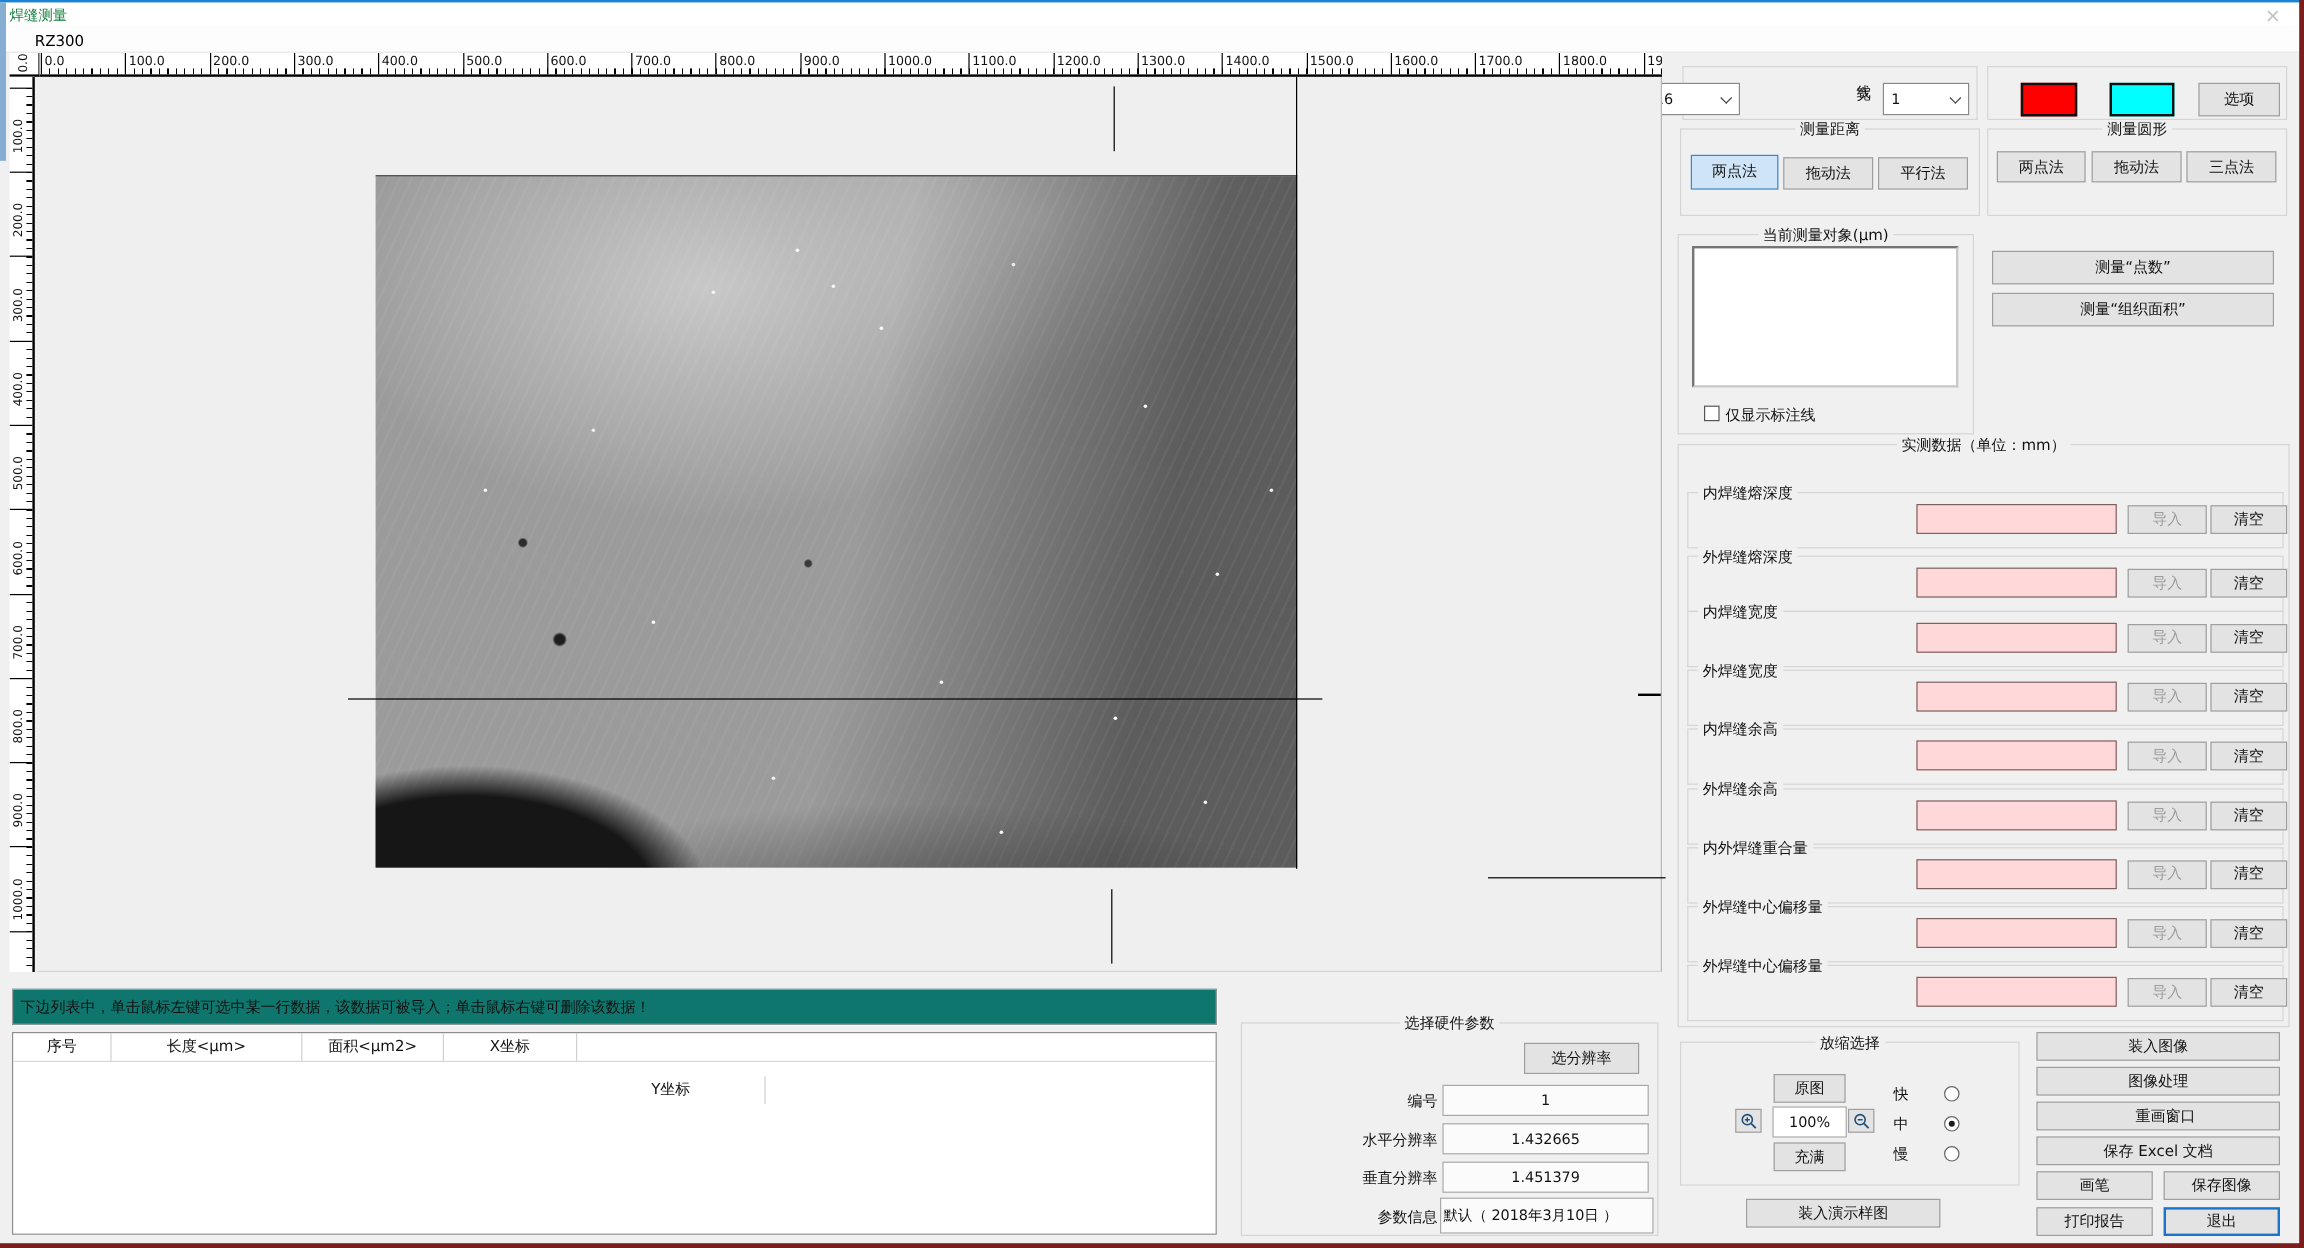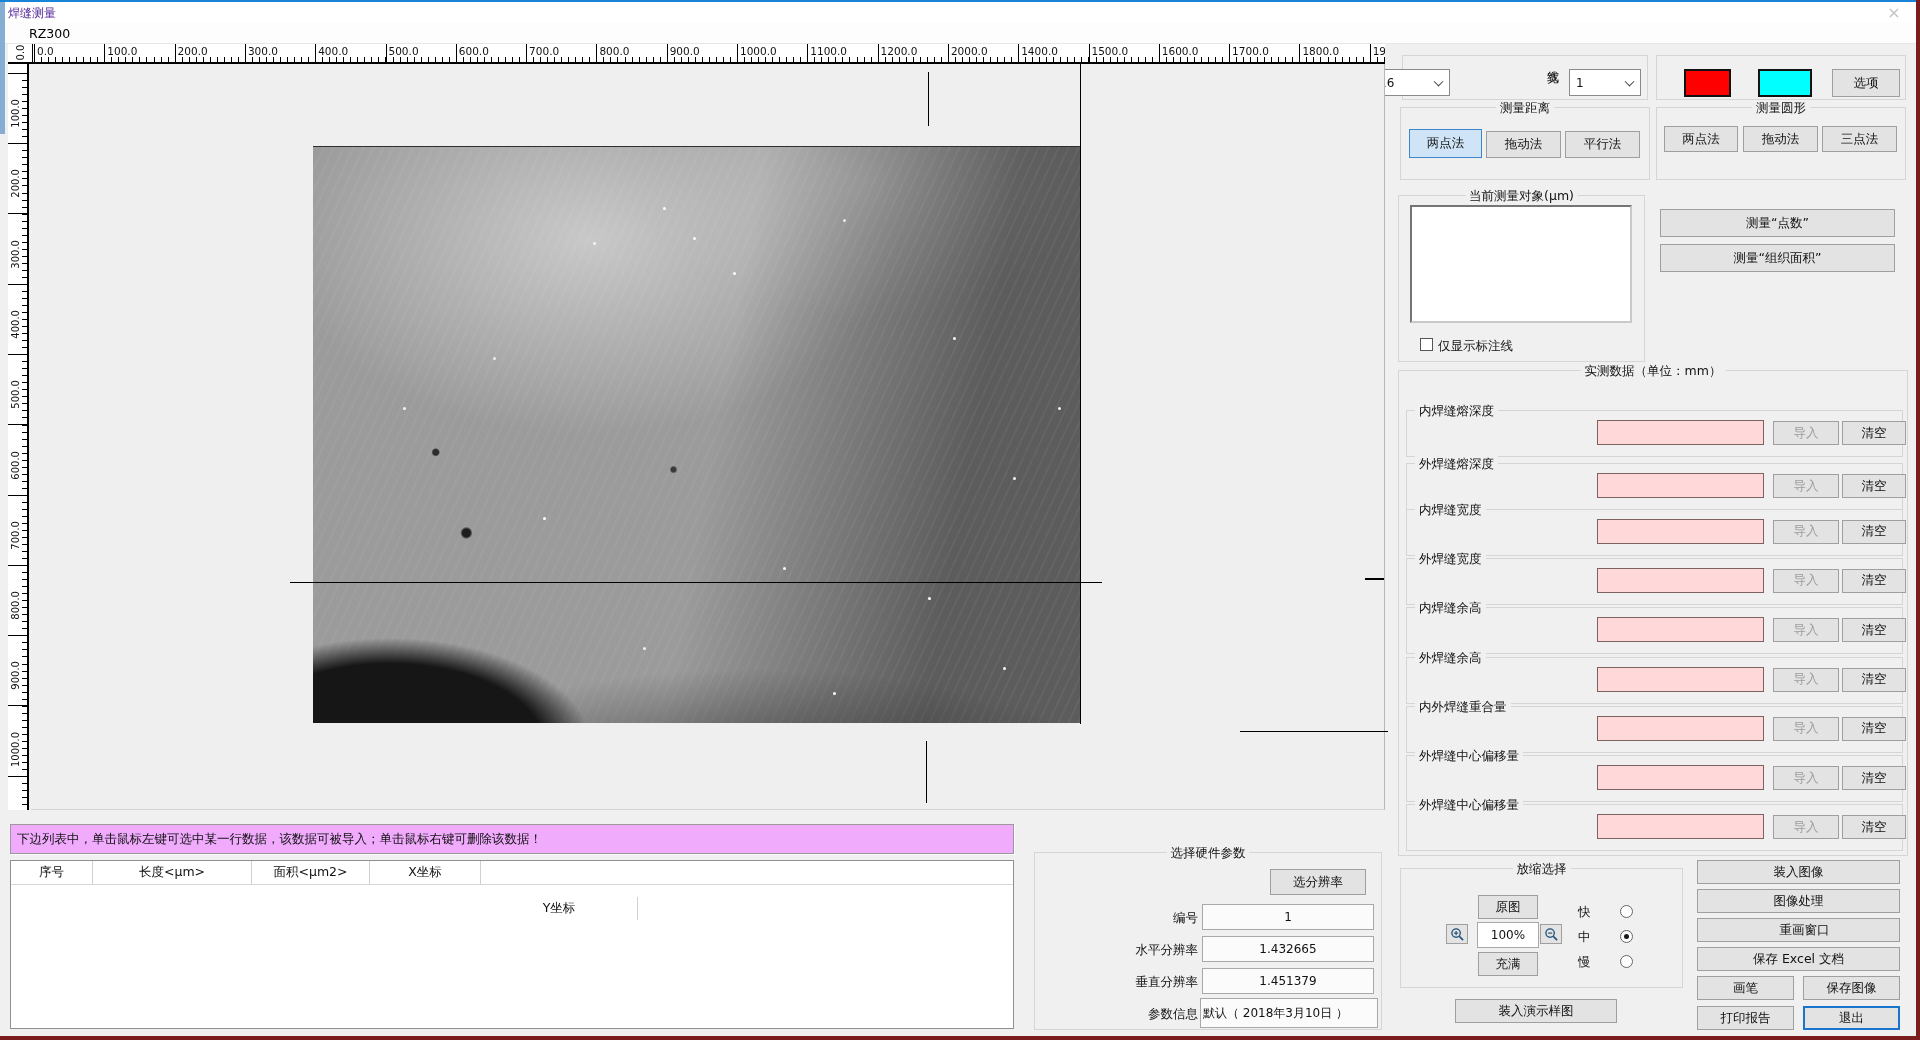--- a/index.html
+++ b/index.html
@@ -2,21 +2,21 @@
 <html><head>
 <meta charset="utf-8">
 <style>
   * { margin:0; padding:0; box-sizing:border-box; }
   html,body { width:1920px; height:1040px; overflow:hidden;
     font-family:"DejaVu Sans","Liberation Sans",sans-serif; background:#f0f0f0; color:#111; }
 
   
   #top-border { position:absolute; left:0; top:0; width:1920px; height:2px; background:#1883d7; z-index:50; }
   #titlebar { position:absolute; left:0; top:2px; width:1916px; height:20px; background:#ffffff; z-index:40; }
-  #title-text { position:absolute; left:8px; top:3px; font-size:12px; color:#4c1d95; }
+  #title-text { position:absolute; left:8px; top:3px; font-size:12px; color:#15803d; }
   #close-btn { position:absolute; right:10px; top:1px; width:24px; height:19px; display:flex; align-items:center; justify-content:center; color:#c2c2c2; font-size:16px; }
   #menubar { position:absolute; left:0; top:22px; width:1916px; height:22px; background:#fdfdfd; border-bottom:1px solid #e6e6e6; z-index:40; }
   #menu-item { position:absolute; left:22px; top:3px; font-size:12.5px; padding:1px 7px; color:#000; }
   #left-strip { position:absolute; left:0; top:2px; width:5px; height:132px; background:#86aed3; z-index:60; }
   #right-strip { position:absolute; left:1916px; top:0; width:4px; height:1040px; background:#7c1d1d; z-index:60; }
   #bottom-strip { position:absolute; left:0; top:1036px; width:1920px; height:4px; background:#7c1d1d; z-index:60; }
 
   
   #corner-box { position:absolute; left:8px; top:44px; width:25px; height:20px; background:#fff; border-bottom:2px solid #000; border-right:1px solid #000; z-index:10; }
   #corner-label { position:absolute; left:-7px; top:3px; width:38px; font-size:10px; transform:rotate(-90deg); transform-origin:center; text-align:center; }
@@ -70,21 +70,21 @@
   .chev { position:absolute; right:7px; top:50%; width:7px; height:7px; border-right:1.4px solid #444; border-bottom:1.4px solid #444; transform:translateY(-70%) rotate(45deg); }
   .vlabel { position:absolute; writing-mode:vertical-rl; text-orientation:upright; font-size:12px; line-height:14px; letter-spacing:0; }
   .swatch { position:absolute; border:2px solid #111; }
   .checkbox { position:absolute; width:13px; height:13px; background:#fff; border:1px solid #555; }
   .radio { position:absolute; width:13px; height:13px; border-radius:50%; background:#fff; border:1px solid #666; }
   .radio.on::after { content:""; position:absolute; left:3px; top:3px; width:5px; height:5px; border-radius:50%; background:#1a1a1a; }
   .lbl { position:absolute; font-size:12.5px; white-space:nowrap; }
   .sunken { border:2px inset #c9c9c9; background:#fff; }
 
   
-  #status-box { position:absolute; left:10px; top:824px; width:1004px; height:30px; background:#f0abfc;
+  #status-box { position:absolute; left:10px; top:824px; width:1004px; height:30px; background:#0f766e;
     border:1px solid #9a9a9a; box-shadow:1px 1px 0 #fff; display:flex; align-items:center; padding-left:6px; font-size:12.5px; }
   #data-table { position:absolute; left:10px; top:860px; width:1004px; height:169px; background:#fff; border:1px solid #8f8f8f; }
   #table-header { position:absolute; left:0; top:0; width:100%; height:24px; display:flex; border-bottom:1px solid #d8d8d8; }
   .th { height:100%; display:flex; align-items:center; justify-content:center; font-size:12.5px; border-right:1px solid #d0d0d0; }
 </style>
 </head>
 <body>
 
 <div id="top-border"></div>
 <div id="titlebar">
@@ -122,21 +122,21 @@
     <div class="h-lab" style="left: 566.4px;">800.0</div>
     <div class="h-major" style="left: 633.7px;"></div>
     <div class="h-lab" style="left: 636.7px;">900.0</div>
     <div class="h-major" style="left: 704px;"></div>
     <div class="h-lab" style="left: 707px;">1000.0</div>
     <div class="h-major" style="left: 774.3px;"></div>
     <div class="h-lab" style="left: 777.3px;">1100.0</div>
     <div class="h-major" style="left: 844.6px;"></div>
     <div class="h-lab" style="left: 847.6px;">1200.0</div>
     <div class="h-major" style="left: 914.9px;"></div>
-    <div class="h-lab" style="left: 917.9px;">2000.0</div>
+    <div class="h-lab" style="left: 917.9px;">1300.0</div>
     <div class="h-major" style="left: 985.2px;"></div>
     <div class="h-lab" style="left: 988.2px;">1400.0</div>
     <div class="h-major" style="left: 1055.5px;"></div>
     <div class="h-lab" style="left: 1058.5px;">1500.0</div>
     <div class="h-major" style="left: 1125.8px;"></div>
     <div class="h-lab" style="left: 1128.8px;">1600.0</div>
     <div class="h-major" style="left: 1196.1px;"></div>
     <div class="h-lab" style="left: 1199.1px;">1700.0</div>
     <div class="h-major" style="left: 1266.4px;"></div>
     <div class="h-lab" style="left: 1269.4px;">1800.0</div>

